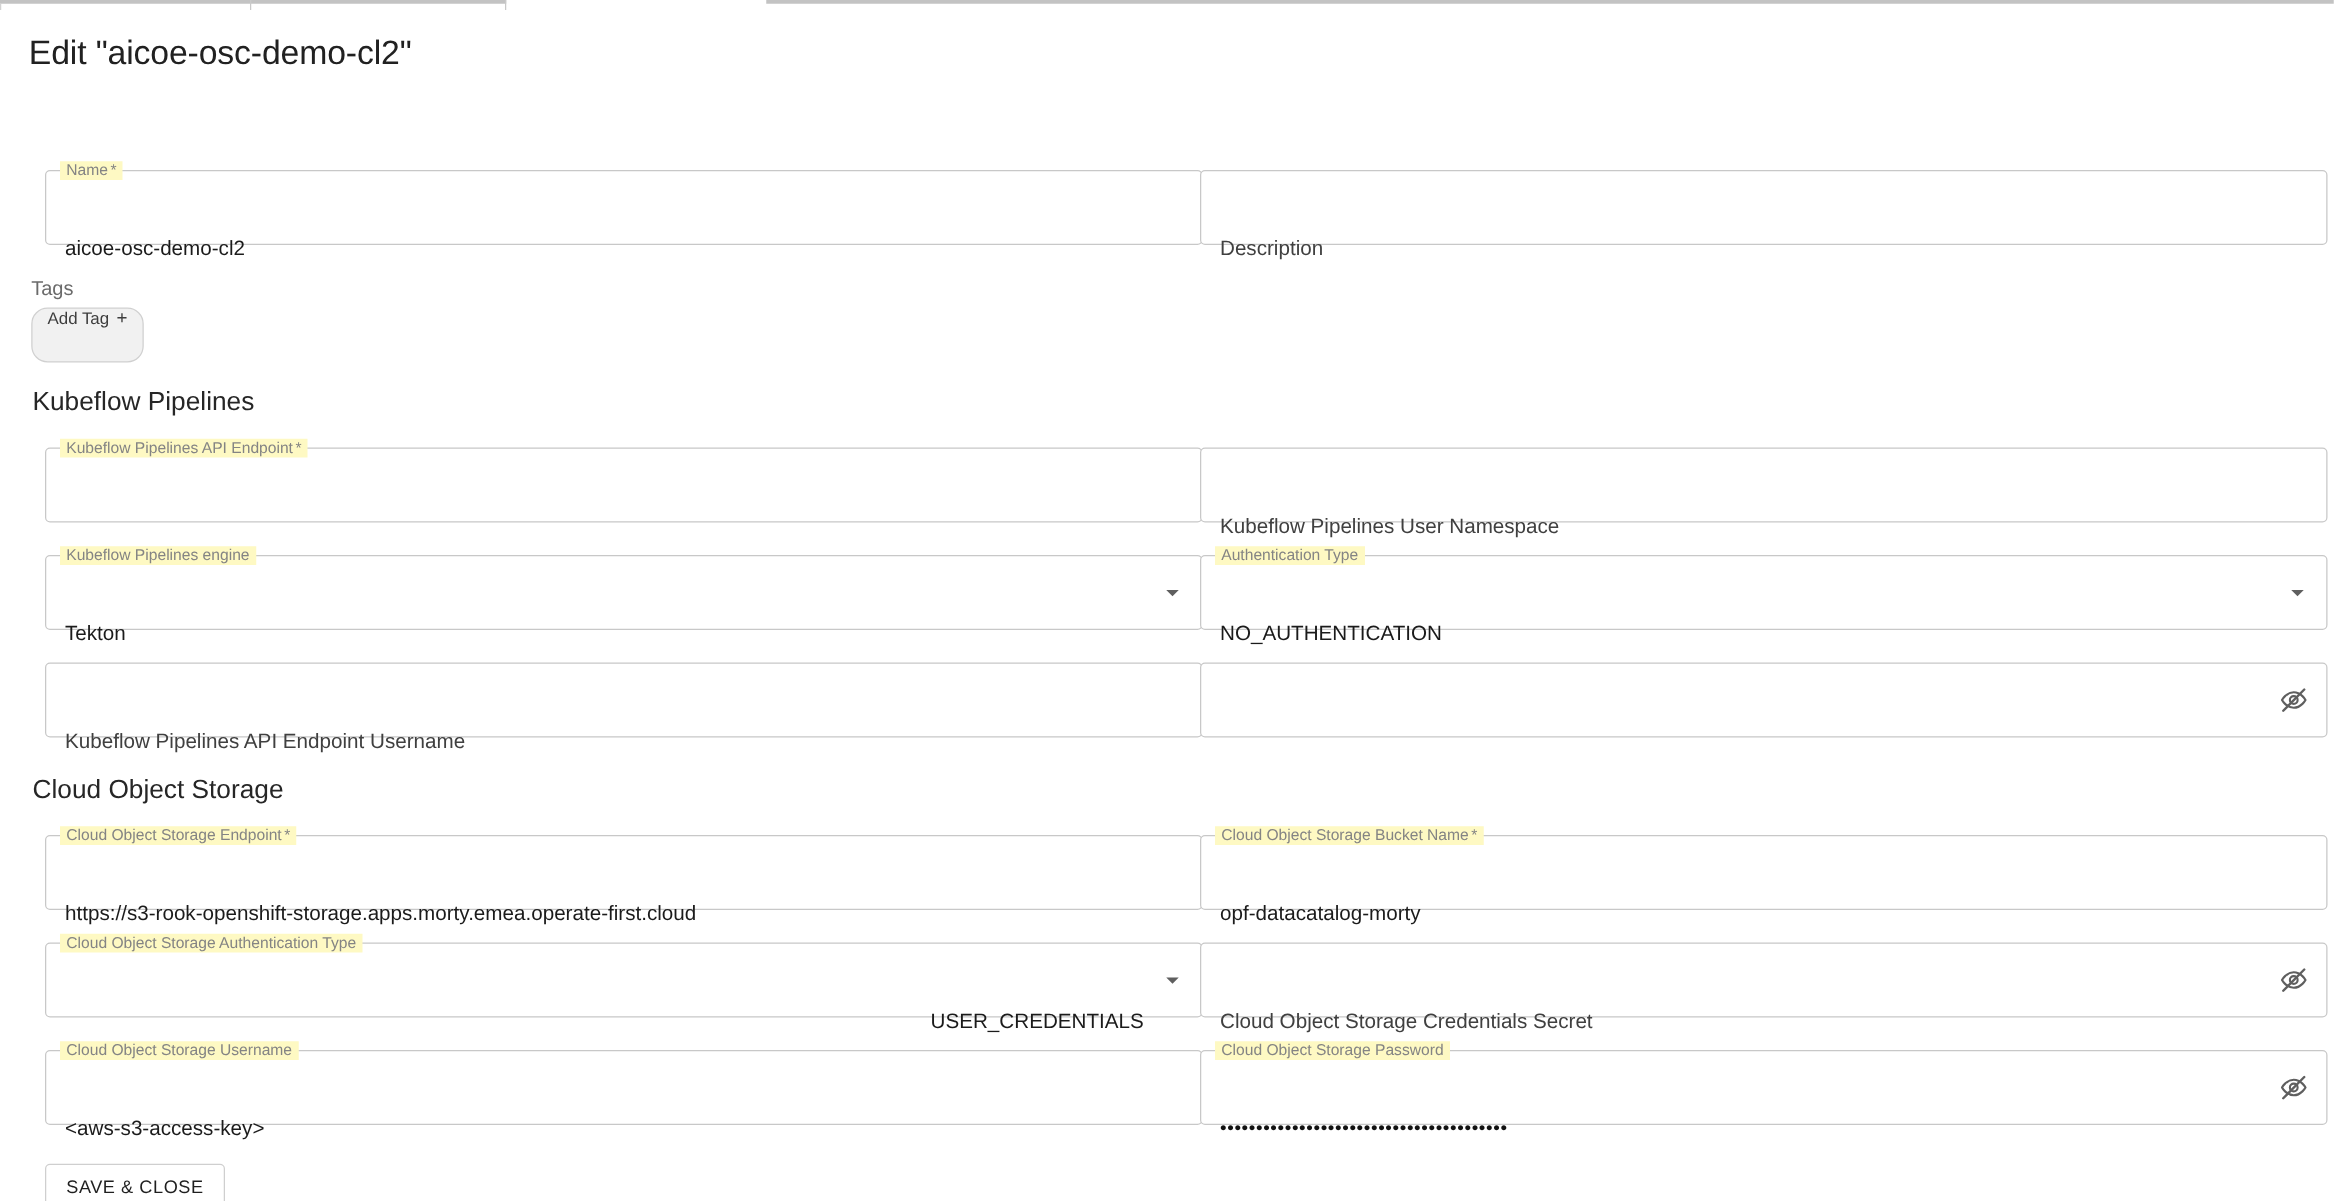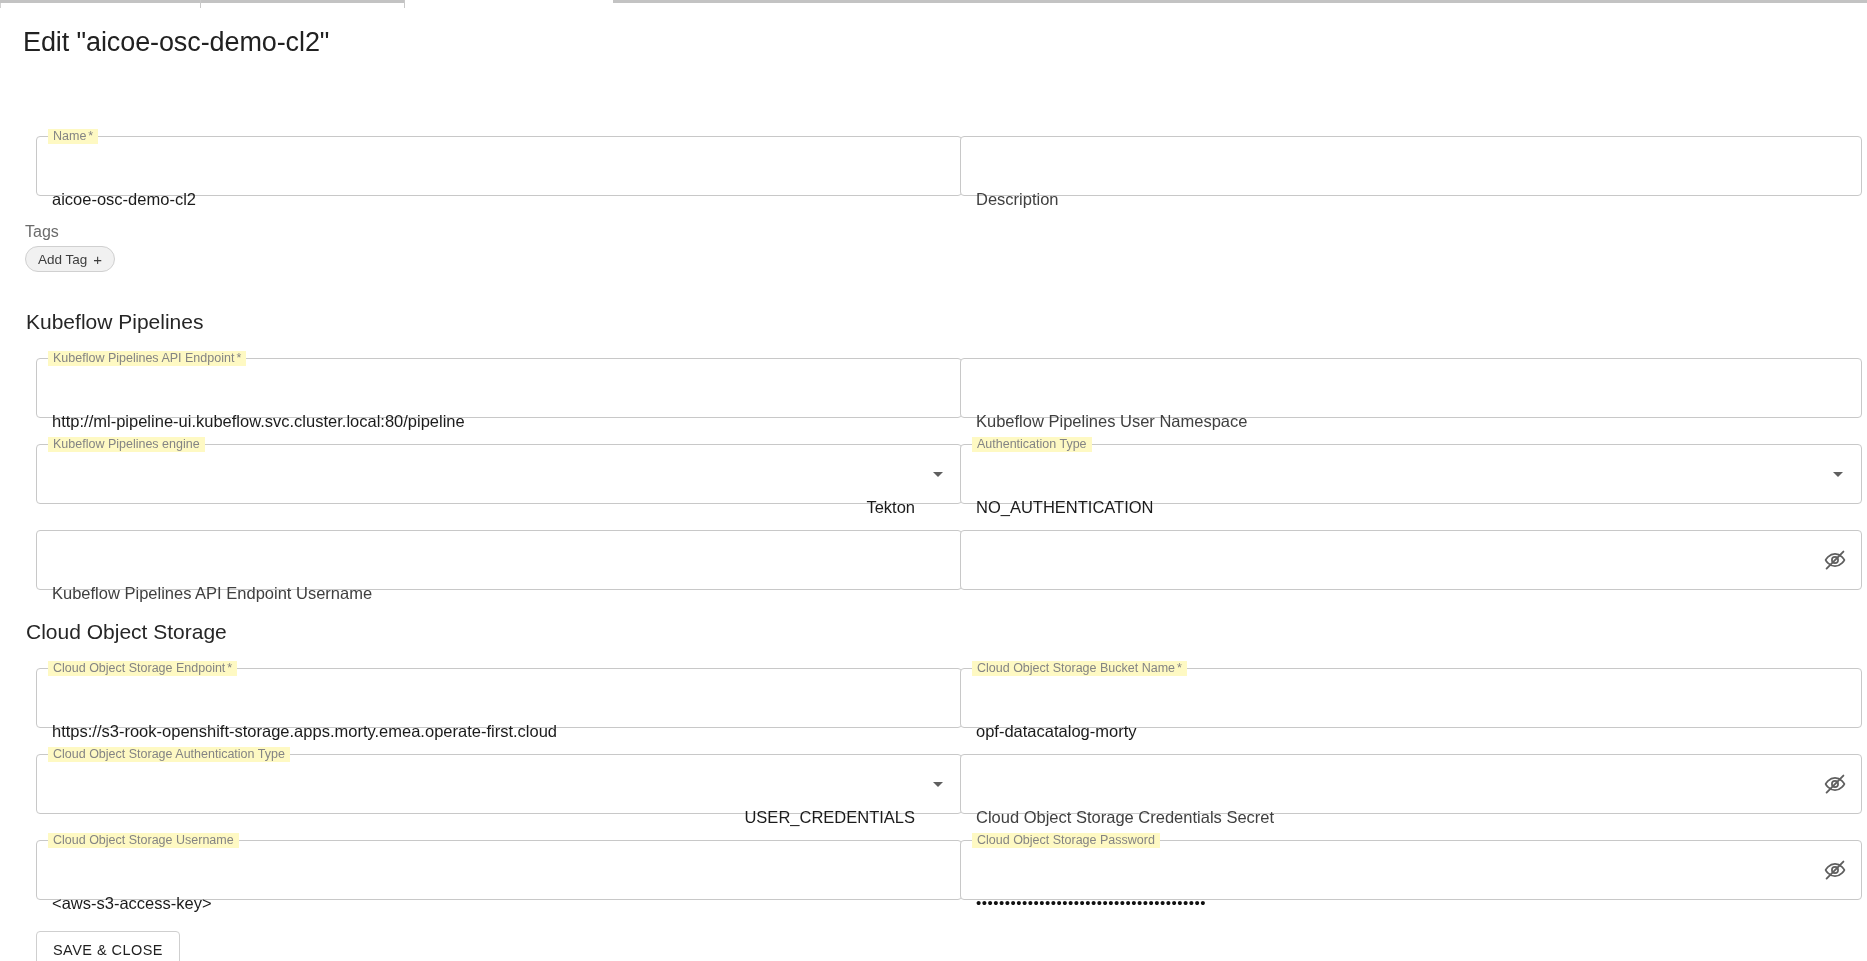--- a/index.html
+++ b/index.html
@@ -88,24 +88,24 @@
     white-space: nowrap;
     text-align: center;
   }
 
   .tags-label {
     position: absolute; left: 25px; top: 215px;
     font-size: 16px; color: #6b6b6b;
   }
   .tag-chip {
     position: absolute; left: 25px; top: 238px;
-    height: 26px; padding: 0 12px;
+    height: 44px; padding: 0 12px;
     border: 1px solid #d0d0d0; border-radius: 13px;
     background: #f1f1f1;
-    display: flex; align-items: center; gap: 6px;
+    display: flex; gap: 6px;
     font-size: 13.5px; color: #3d3d3d;
     cursor: pointer; white-space: nowrap;
   }
   .tag-chip .plus { font-size: 15px; line-height: 1; color: #3d3d3d; }
 
   .save-btn {
     position: absolute; left: 36px; top: 923px;
     height: 38px; padding: 0 16px;
     border: 1px solid #cfcfcf; border-radius: 4px;
     background: #fff; color: #1f1f1f;
@@ -143,28 +143,27 @@
   <div class="tags-label">Tags</div>
   <div class="tag-chip">
     <span>Add Tag</span>
     <span class="plus">+</span>
   </div>
 
   <div class="section-title" style="left:26px; top:302px;">Kubeflow Pipelines</div>
 
   <div class="field" style="left:36px; top:350px; width:926px; height:60px;">
     <div class="legend"><span>Kubeflow Pipelines API Endpoint</span><span class="req">*</span></div>
-    <div class="value">http://ml-pipeline-ui.kubeflow.svc.cluster.local:80/pipeline</div>
   </div>
 
   <div class="field" style="left:960px; top:350px; width:902px; height:60px;">
     <div class="value ph">Kubeflow Pipelines User Namespace</div>
   </div>
 
-  <div class="field" style="left:36px; top:436px; width:926px; height:60px;text-align:right;">
+  <div class="field" style="left:36px; top:436px; width:926px; height:60px;">
     <div class="legend">Kubeflow Pipelines engine</div>
     <div class="value">Tekton</div>
     <div class="caret"></div>
   </div>
 
   <div class="field" style="left:960px; top:436px; width:902px; height:60px;">
     <div class="legend">Authentication Type</div>
     <div class="value">NO_AUTHENTICATION</div>
     <div class="caret"></div>
   </div>

